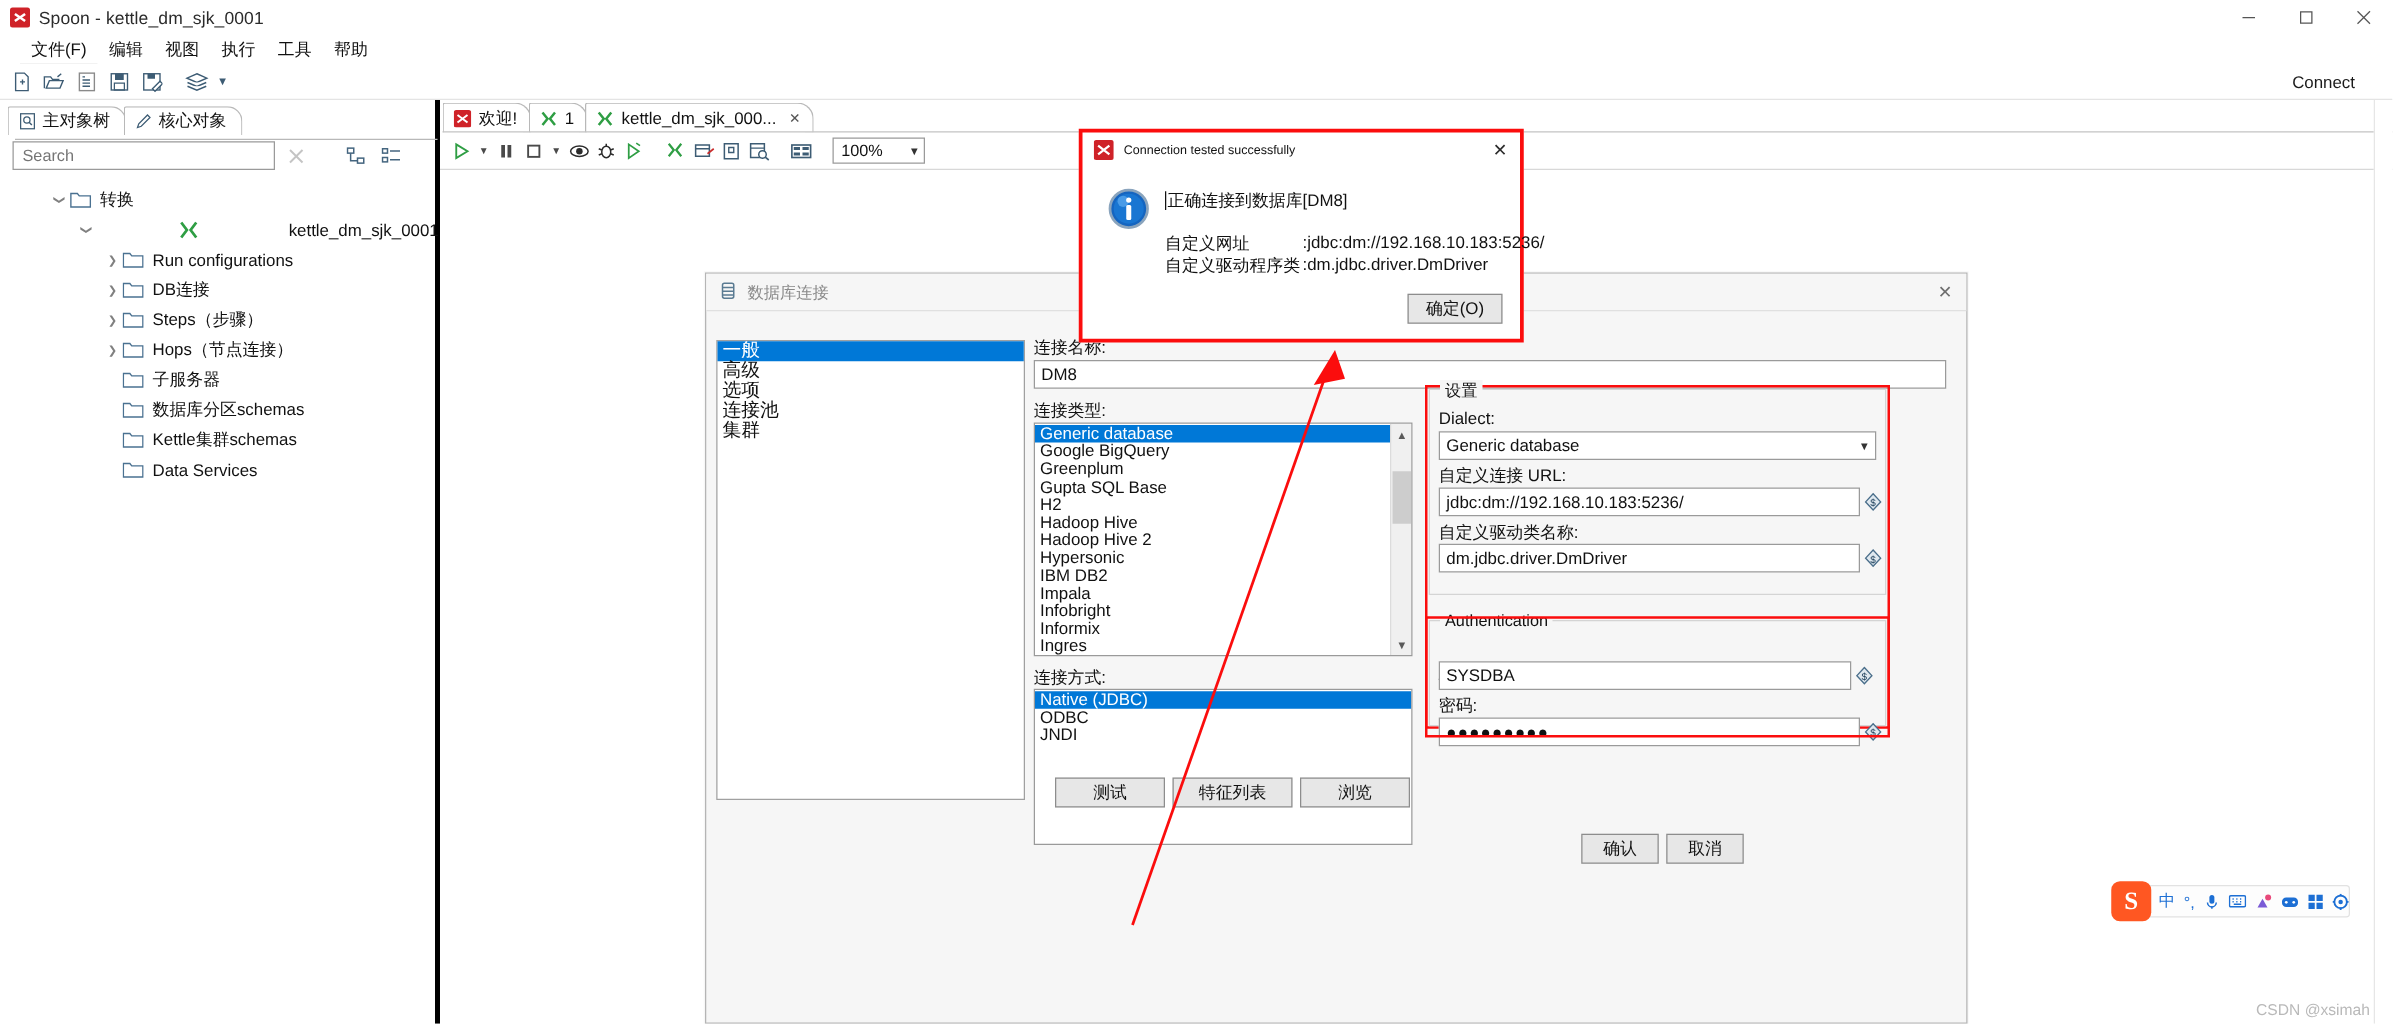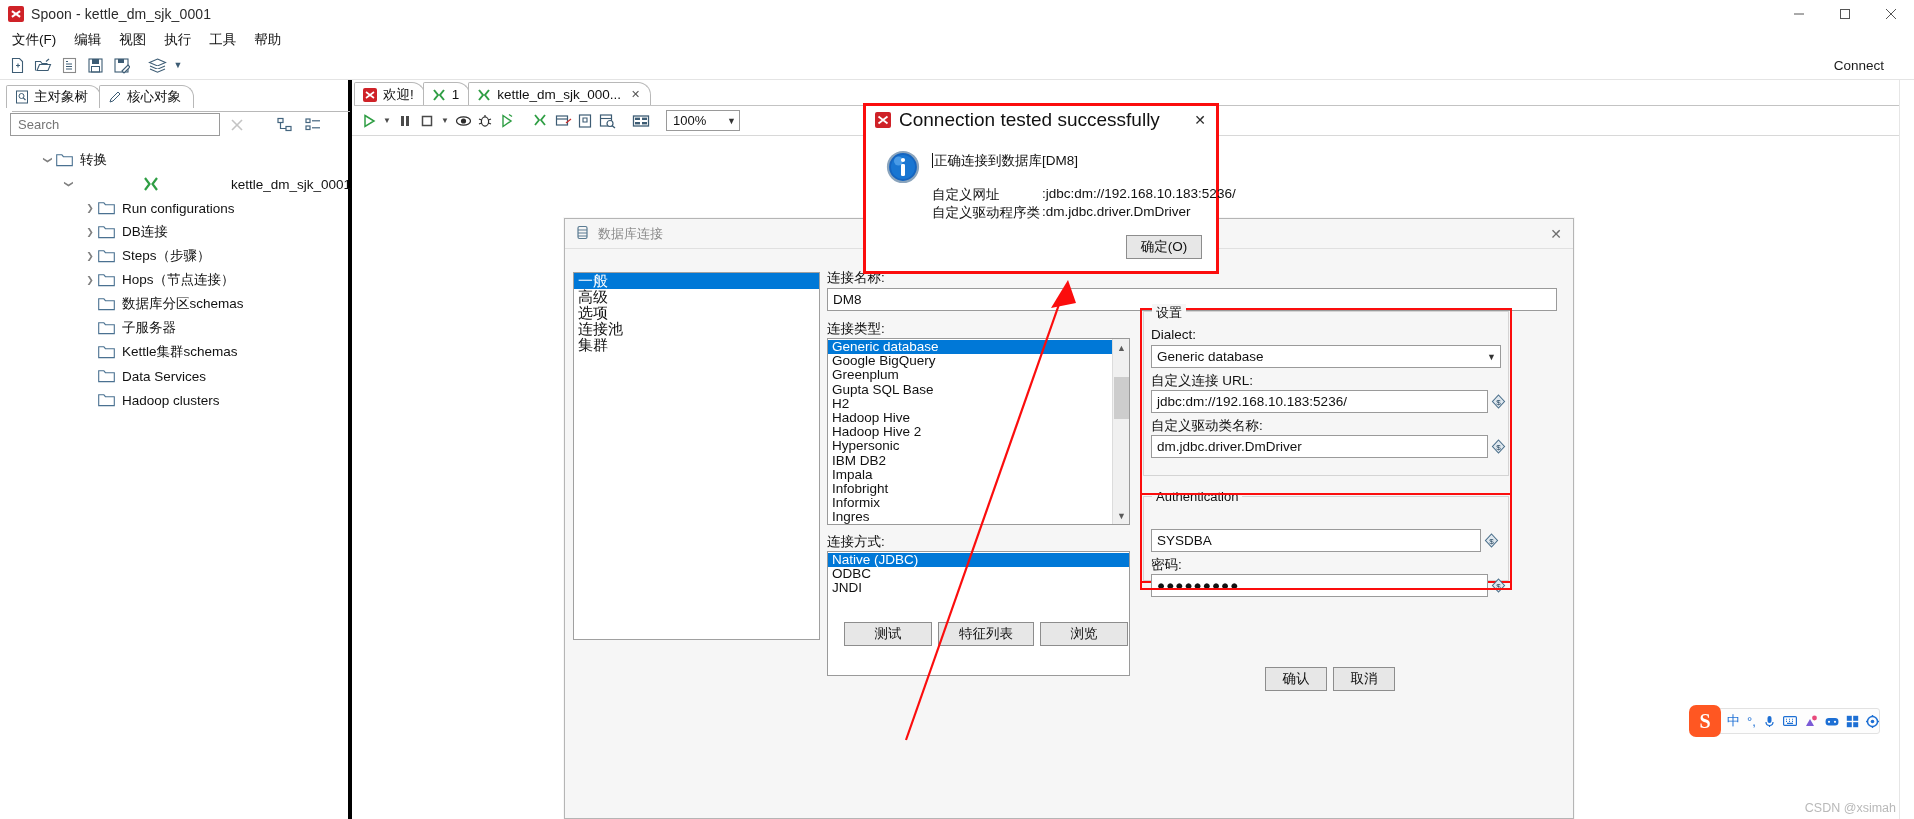--- a/index.html
+++ b/index.html
@@ -33,21 +33,21 @@
   .win-btns{ margin-left:auto; display:flex; height:29px; }
   .win-btn{
     width:46px;height:29px;display:flex;align-items:center;justify-content:center;
     color:#555; font-size:14px;
   }
   .win-btn svg{ display:block; }
 
   
   .menubar{
     position:absolute; left:0; top:29px; width:1914px; height:22px;
-    display:flex; align-items:center; background:#fff; padding-left:3px;
+    display:flex; align-items:center; background:#fff; padding-left:16px;
   }
   .menu-item{
     padding:2px 9px; font-size:13.5px; color:#111; cursor:default;
     white-space:nowrap;
   }
   .menu-item.first{ border-bottom:1px solid #bdbdbd; }
 
   
   .toolbar{
     position:absolute; left:0; top:51px; width:1914px; height:29px;
@@ -230,21 +230,21 @@
   }
 
   
   .okdlg{
     position:absolute; left:863px; top:103px; width:356px; height:171px;
     background:#fff; border:3px solid #fb0d0d;
   }
   .okdlg-title{
     height:28px; display:flex; align-items:center; padding:0 4px 0 9px;
   }
-  .okdlg-title .t{ font-size:19px; color:#111; margin-left:8px; }
+  .okdlg-title .t{ font-size:10px; color:#111; margin-left:8px; }
   .okdlg-close{ margin-left:auto; color:#2b2b2b; font-size:14px; width:24px; text-align:center;}
   .info-ico{ position:absolute; left:20px; top:44px; width:34px;height:34px; }
   .okmsg{ position:absolute; left:66px; top:46px; font-size:13.5px; color:#111; }
   .caret-bar{
     display:inline-block; width:1px; height:15px; background:#111;
     vertical-align:-3px; margin-right:1px;
   }
   .okrow{ position:absolute; left:66px; font-size:13.5px; color:#111; display:flex; }
   .okrow .k{ width:110px; }
   .okbtn{
@@ -453,49 +453,42 @@
           <span class="tfolder"><svg width="17" height="14" viewBox="0 0 17 14">
               <path d="M0.7 12.6V1.8h5.2l1.5 1.9h8.9v8.9z" fill="#fff" stroke="#4a7191" stroke-width="1.1"></path>
             </svg></span>
           <span>Hops（节点连接）</span>
         </div>
         <div class="tnode" style="padding-left: 54px;">
           <span class="tarrow"></span>
           <span class="tfolder"><svg width="17" height="14" viewBox="0 0 17 14">
               <path d="M0.7 12.6V1.8h5.2l1.5 1.9h8.9v8.9z" fill="#fff" stroke="#4a7191" stroke-width="1.1"></path>
             </svg></span>
-          <span>数据库分区schemas</span>
+          <span>子服务器</span>
         </div>
         <div class="tnode" style="padding-left: 54px;">
           <span class="tarrow"></span>
           <span class="tfolder"><svg width="17" height="14" viewBox="0 0 17 14">
               <path d="M0.7 12.6V1.8h5.2l1.5 1.9h8.9v8.9z" fill="#fff" stroke="#4a7191" stroke-width="1.1"></path>
             </svg></span>
-          <span>子服务器</span>
+          <span>数据库分区schemas</span>
         </div>
         <div class="tnode" style="padding-left: 54px;">
           <span class="tarrow"></span>
           <span class="tfolder"><svg width="17" height="14" viewBox="0 0 17 14">
               <path d="M0.7 12.6V1.8h5.2l1.5 1.9h8.9v8.9z" fill="#fff" stroke="#4a7191" stroke-width="1.1"></path>
             </svg></span>
           <span>Kettle集群schemas</span>
         </div>
         <div class="tnode" style="padding-left: 54px;">
           <span class="tarrow"></span>
           <span class="tfolder"><svg width="17" height="14" viewBox="0 0 17 14">
               <path d="M0.7 12.6V1.8h5.2l1.5 1.9h8.9v8.9z" fill="#fff" stroke="#4a7191" stroke-width="1.1"></path>
             </svg></span>
           <span>Data Services</span>
-        </div>
-        <div class="tnode" style="padding-left: 54px;">
-          <span class="tarrow"></span>
-          <span class="tfolder"><svg width="17" height="14" viewBox="0 0 17 14">
-              <path d="M0.7 12.6V1.8h5.2l1.5 1.9h8.9v8.9z" fill="#fff" stroke="#4a7191" stroke-width="1.1"></path>
-            </svg></span>
-          <span>Hadoop clusters</span>
         </div>
       </div>
   </div>
 
   <div class="editor">
     <div class="ed-tabs">
       <div class="ed-tab">
         <span class="tabico">
           <svg width="14" height="14" viewBox="0 0 14 14">
               <rect width="14" height="14" rx="2" fill="#cf2228"></rect>

